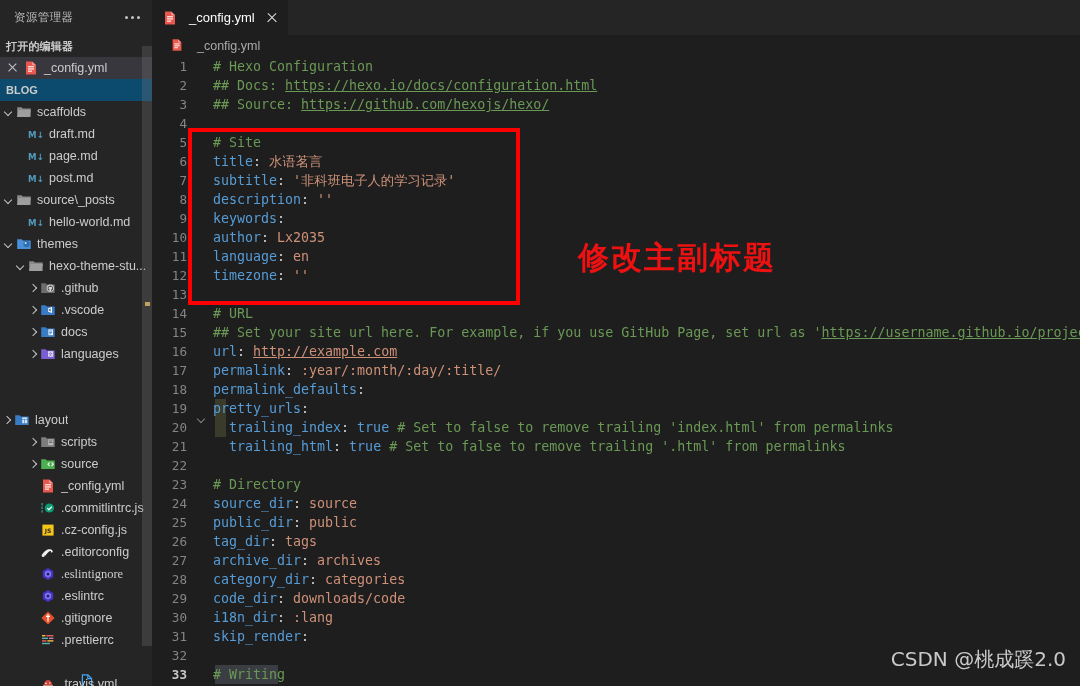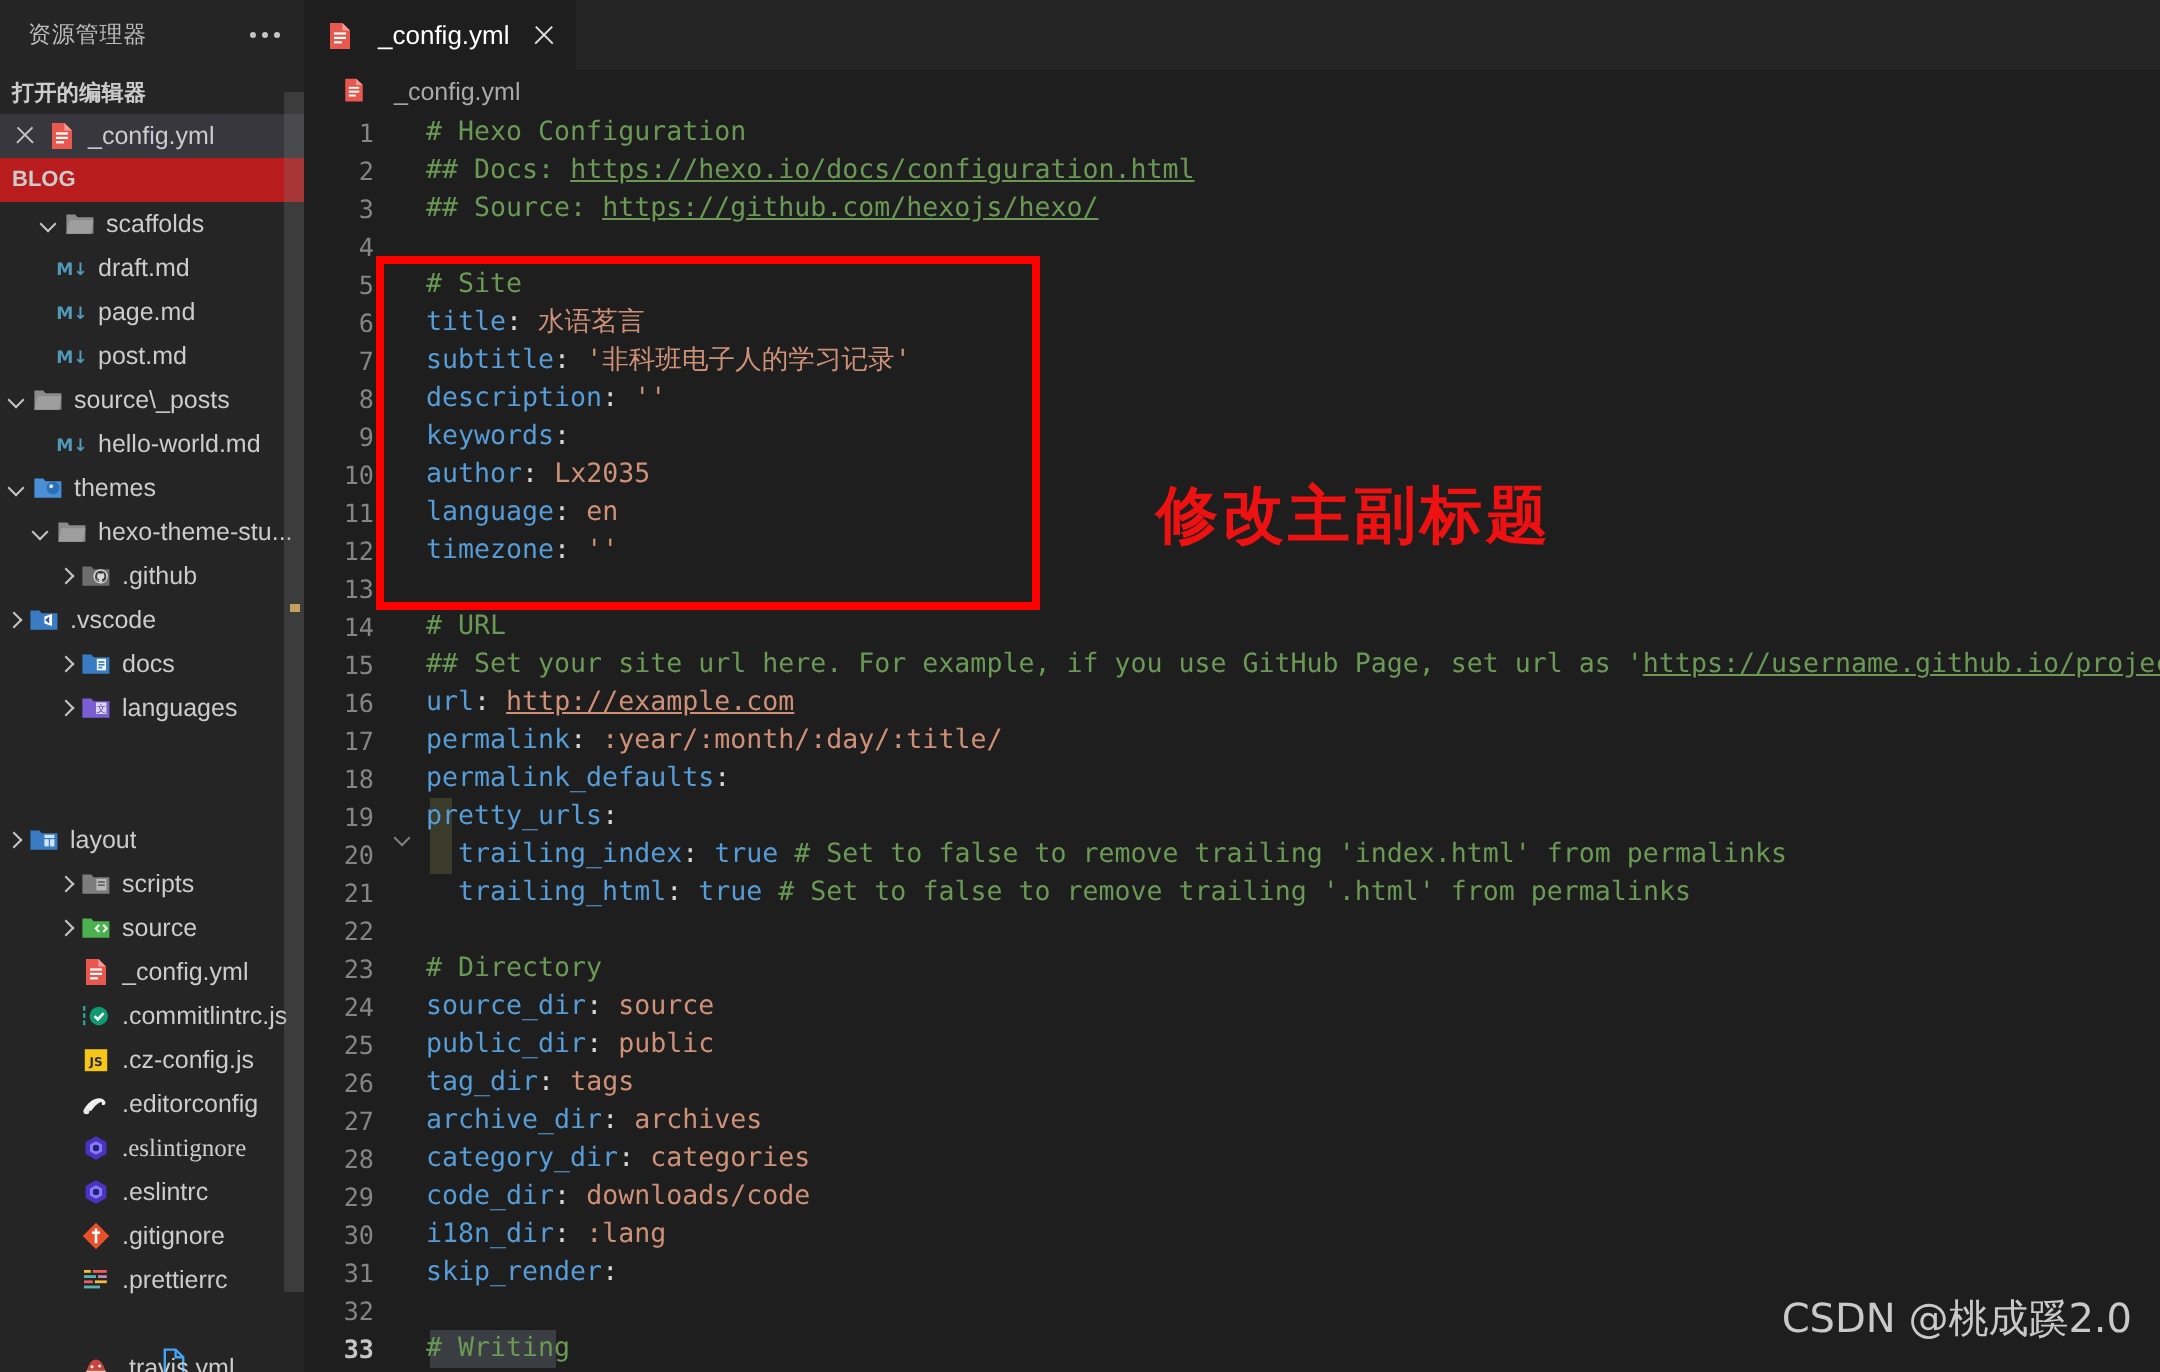--- a/index.html
+++ b/index.html
@@ -93,21 +93,21 @@
   .oe-close:after { transform: rotate(-45deg); }
 
   .blog-header {
     height: 22px;
     display: flex;
     align-items: center;
     padding-left: 6px;
     font-size: 11px;
     font-weight: bold;
     color: #cccccc;
-    background: #b91c1c;
+    background: #0c4a6e;
   }
 
   .tree { padding-top: 0px; }
   .tree-row {
     height: 22px;
     display: flex;
     align-items: center;
     font-size: 12.5px;
     color: #cccccc;
     white-space: nowrap;
@@ -330,21 +330,21 @@
           </svg>
       </span>
       <span>_config.yml</span>
     </div>
 
     <div class="blog-header">
       <span>BLOG</span>
     </div>
 
     <div class="tree" id="tree">
-        <div class="tree-row" style="padding-left: 18px;">
+        <div class="tree-row" style="padding-left: 2px;">
           <span class="twisty down"></span>
           <span class="ficon">
             <svg width="16" height="16" viewBox="0 0 16 16">
               <path d="M1.2 3.2h4.4l1.2 1.4h7.9v8.3H1.2z" fill="#8a8a8a"></path>
               <path d="M2.6 6.1h12.2l-1.5 6.8H1.2z" fill="#9e9e9e"></path>
             </svg>
           </span>
           <span class="tname">scaffolds</span>
         </div>
         <div class="tree-row" style="padding-left: 14px;">
@@ -418,21 +418,21 @@
           <span class="twisty right"></span>
           <span class="ficon">
             <svg width="16" height="16" viewBox="0 0 16 16">
               <path d="M1.2 3.2h4.4l1.2 1.4h7.9v8.3H1.2z" fill="#6d6d6d"></path>
               <circle cx="10.3" cy="8.2" r="3.6" fill="#d6d6d6"></circle>
               <path d="M10.3 5.4a2.9 2.9 0 0 0-.9 5.6c.15.03.2-.06.2-.14v-.5c-.8.18-.98-.35-.98-.35-.14-.33-.33-.42-.33-.42-.26-.18.02-.18.02-.18.3.02.45.3.45.3.26.44.68.32.85.24.03-.19.1-.32.19-.4-.64-.07-1.3-.32-1.3-1.42 0-.31.11-.57.3-.77-.04-.07-.13-.37.03-.78 0 0 .24-.08.8.3a2.7 2.7 0 0 1 1.45 0c.56-.38.8-.3.8-.3.16.41.06.71.03.78.19.2.3.46.3.77 0 1.1-.67 1.35-1.3 1.42.1.09.2.27.2.54v.8c0 .08.05.17.2.14a2.9 2.9 0 0 0-.9-5.6z" fill="#3b3b3b"></path>
             </svg>
           </span>
           <span class="tname">.github</span>
         </div>
-        <div class="tree-row" style="">
+        <div class="tree-row" style="padding-left: 26px;">
           <span class="twisty right"></span>
           <span class="ficon">
             <svg width="16" height="16" viewBox="0 0 16 16">
               <path d="M1.2 3.2h4.4l1.2 1.4h7.9v8.3H1.2z" fill="#3a7cc4"></path>
               <path d="M8.2 6.2 12 5v6l-3.8-1.2z" fill="#fff"></path>
               <path d="M8.6 8 10.6 6.3v3.4z" fill="#2a5c96"></path>
             </svg>
           </span>
           <span class="tname">.vscode</span>
         </div>

